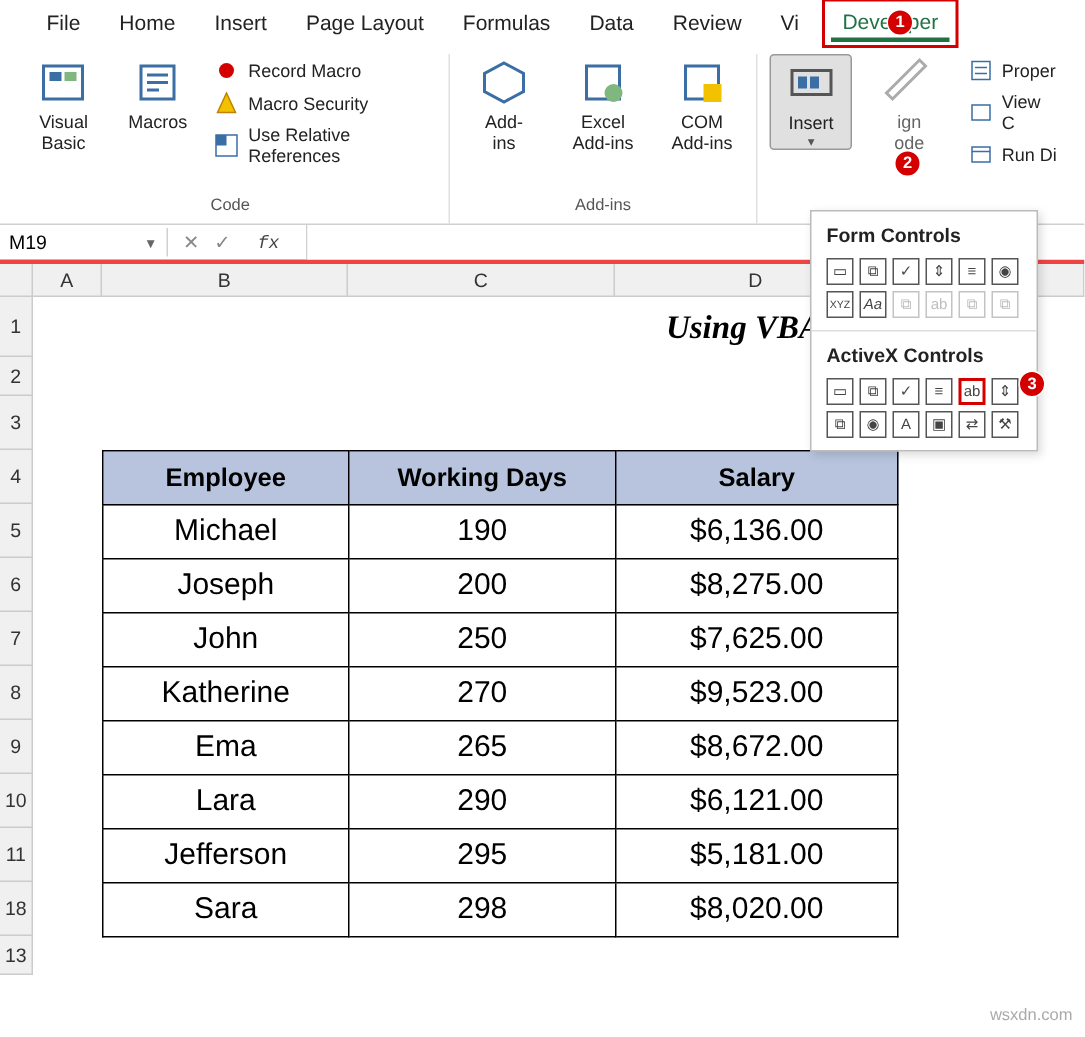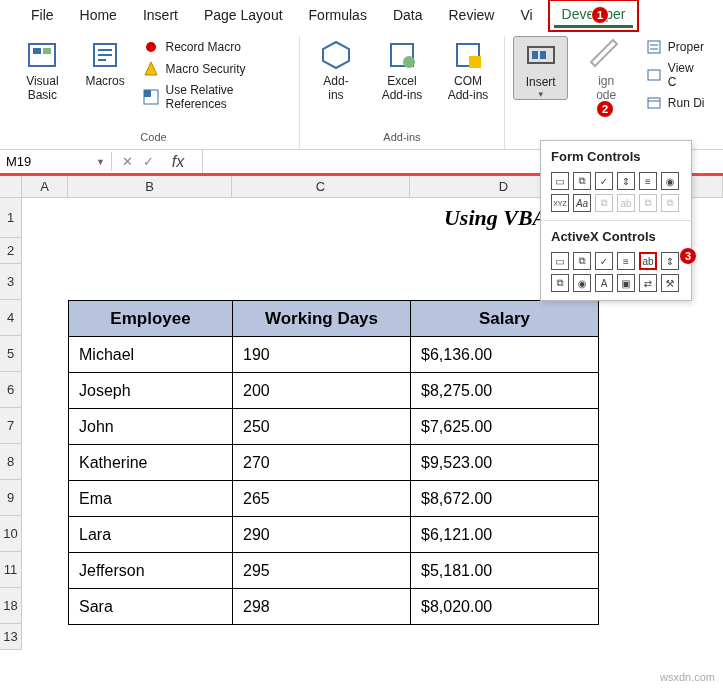--- a/index.html
+++ b/index.html
@@ -25,37 +25,37 @@
 .chev { font-size: 9px; color: #555; margin-top: -2px; }
 
 
 .callout { position: absolute; width: 18px; height: 18px; border-radius: 50%; background: #d40000; color: #fff; font-size: 11px; font-weight: bold; display: flex; align-items: center; justify-content: center; z-index: 50; border: 1px solid #fff; }
 
 
 .fbar { display: flex; align-items: center; height: 26px; border-bottom: 3px solid #ef4444; font-size: 13px; }
 .namebox { width: 112px; border-right: 1px solid #d0d0d0; padding: 2px 6px; display: flex; align-items: center; justify-content: space-between; }
 .namebox .dd { font-size: 9px; color: #666; }
 .fx-btns { display: flex; align-items: center; gap: 10px; padding: 0 10px; color: #888; border-right: 1px solid #d0d0d0; height: 100%; }
-.fx-lbl { padding: 0 8px; font-style: italic; color: #444; font-size: 16px; }
+.fx-lbl { padding: 0 8px; font-style: italic; color: #444; font-size: 12px; font-family: Liberation Mono, monospace; }
 .fx-input { flex: 1; border: none; outline: none; height: 100%; }
 
 
 .sheet-wrap { position: relative; }
 .corner { position: absolute; left: 0; top: 0; width: 22px; height: 22px; background: #f0f0f0; border-right: 1px solid #ccc; border-bottom: 1px solid #ccc; }
 .colhdrs { display: flex; margin-left: 22px; height: 22px; background: #f0f0f0; }
 .colhdr { border-right: 1px solid #ccc; border-bottom: 1px solid #ccc; text-align: center; font-size: 13px; color: #333; line-height: 22px; }
 .rowhdrs { position: absolute; left: 0; top: 22px; width: 22px; }
 .rowhdr { height: 36px; background: #f0f0f0; border-right: 1px solid #ccc; border-bottom: 1px solid #ccc; text-align: center; font-size: 13px; color: #333; line-height: 36px; }
 .rowhdr.tall { height: 40px; line-height: 40px; }
 .rowhdr.short { height: 26px; line-height: 26px; }
 .cells { margin-left: 22px; position: relative; }
 .title-cell { position: absolute; left: 46px; top: 0; width: 530px; height: 40px; font-size: 22px; font-weight: bold; font-style: italic; font-family: Georgia, serif; text-align: right; line-height: 40px; }
 .data-table { position: absolute; left: 46px; top: 102px; border-collapse: collapse; }
 .data-table th { background: #b8c4de; border: 1.5px solid #000; font-size: 17px; font-weight: bold; padding: 6px 10px; height: 36px; }
-.data-table td { border: 1.5px solid #000; font-size: 16px; text-align: left; padding: 4px 10px; height: 36px; margin-left: 27px; }
+.data-table td { border: 1.5px solid #000; font-size: 20px; text-align: center; padding: 4px 10px; height: 36px; margin-left: 27px; }
 .data-table th:nth-child(1), .data-table td:nth-child(1) { width: 164px; }
 .data-table th:nth-child(2), .data-table td:nth-child(2) { width: 178px; }
 .data-table th:nth-child(3), .data-table td:nth-child(3) { width: 188px; }
 
 
 .dropdown { position: absolute; left: 540px; top: 140px; width: 152px; background: #fff; border: 1px solid #bbb; box-shadow: 2px 2px 6px rgba(0,0,0,0.15); z-index: 40; padding-bottom: 6px; }
 .dd-head { font-weight: bold; font-size: 13px; padding: 8px 10px 6px 10px; color: #222; }
 .dd-row { display: flex; gap: 4px; padding: 2px 10px; }
 .dd-ico { width: 18px; height: 18px; border: 1px solid #555; display: flex; align-items: center; justify-content: center; font-size: 10px; color: #444; cursor: pointer; background: #fff; }
 .dd-ico.dis { opacity: 0.35; }

